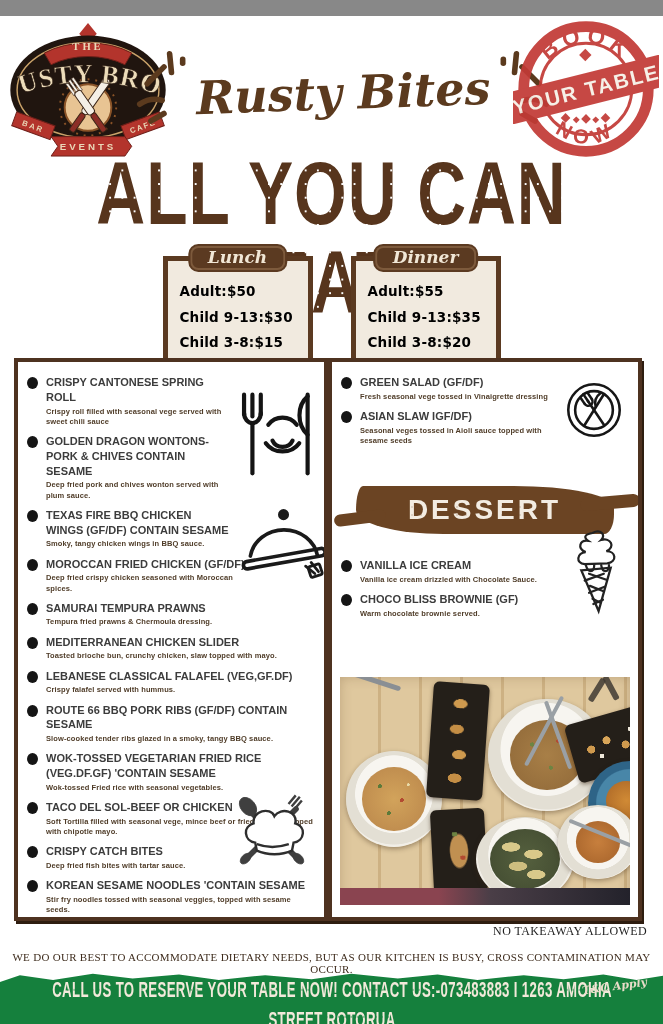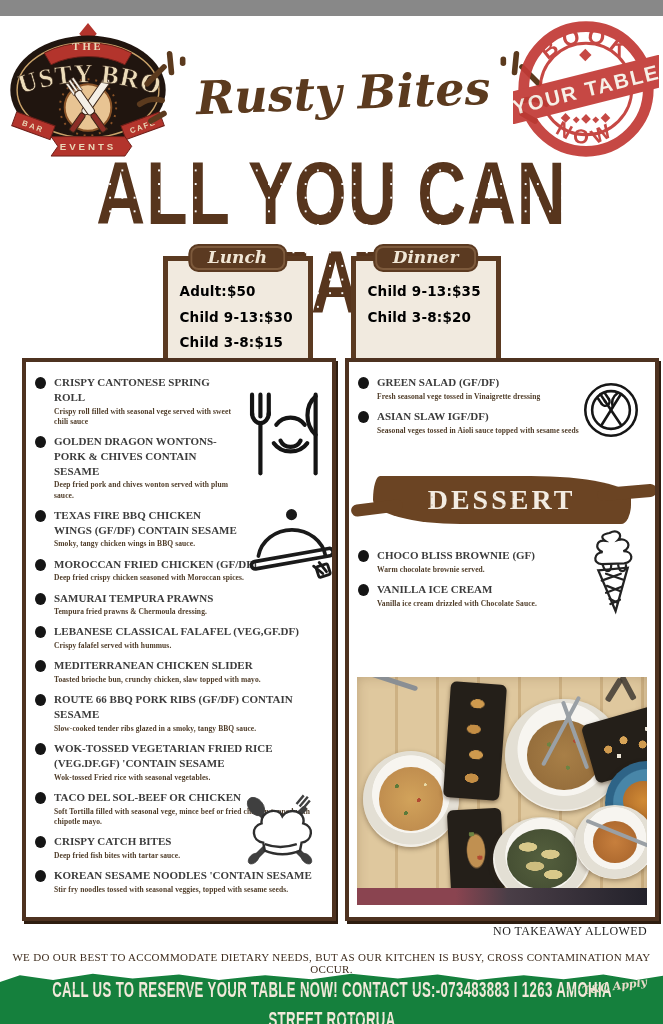--- a/index.html
+++ b/index.html
@@ -31,21 +31,21 @@
   .price-box{position:relative;width:118px;border:5px solid #5b3a21;background:#f1eadf;
              padding:18px 10px 8px 12px;}
   .price-tab{position:absolute;top:-15px;left:50%;transform:translateX(-50%);
              background:#5b3a21;color:#f1e7d6;border-radius:8px;padding:1px 18px 3px;
              font-family:"DejaVu Serif",serif;font-style:italic;font-weight:bold;font-size:17px;
              white-space:nowrap;box-shadow:inset 0 0 0 2px #7d5a3c, 0 0 0 2px #5b3a21;}
   .price-row{font-family:"DejaVu Sans",sans-serif;font-weight:700;font-size:13.5px;
              color:#000000;line-height:1.9;letter-spacing:.2px;white-space:nowrap;}
 
   
-  .menus{position:absolute;top:342px;left:22px;display:flex;gap:9px;font-family:Liberation Serif, serif;}
+  .menus{position:absolute;top:342px;left:14px;display:flex;}
   .menu-box{position:relative;width:314px;height:563px;box-sizing:border-box;background:#fff;
             border:4px solid #4e3220;box-shadow:2px 3px 0 #2e1d10;padding:13px 10px 8px 9px;overflow:hidden;}
   .m-item{display:flex;gap:8px;margin-bottom:7px;}
   .bullet{width:11px;height:12px;border-radius:50%;background:#151515;flex:none;margin-top:2px;}
   .item-text{flex:1;min-width:0;}
   .item-title{font-weight:700;font-size:11px;line-height:1.35;color:#3c3c3c;letter-spacing:0;}
   .item-desc{font-weight:600;font-size:7.5px;line-height:1.35;color:#4f3c28;margin-top:2px;letter-spacing:.1px;}
   .menu-left .m-item:nth-child(-n+3) .item-text{padding-right:84px;}
   .menu-left .m-item:nth-child(4) .item-text,
   .menu-left .m-item:nth-child(5) .item-text{padding-right:60px;}
@@ -255,20 +255,21 @@
 
   <div class="pricing">
     <div class="price-box">
       <div class="price-tab">Lunch</div>
       <div class="price-row">Adult:$50</div>
       <div class="price-row">Child 9-13:$30</div>
       <div class="price-row">Child 3-8:$15</div>
     </div>
     <div class="price-box">
       <div class="price-tab">Dinner</div>
+      <div class="price-row">Adult:$55</div>
       <div class="price-row">Child 9-13:$35</div>
       <div class="price-row">Child 3-8:$20</div>
     </div>
   </div>
 
   <div class="menus">
 
     <div class="menu-box menu-left">
       <div class="m-item">
           <span class="bullet"></span>
@@ -301,29 +302,29 @@
       <div class="m-item">
           <span class="bullet"></span>
           <div class="item-text">
             <div class="item-title">SAMURAI TEMPURA PRAWNS</div>
             <div class="item-desc">Tempura fried prawns &amp; Chermoula dressing.</div>
           </div>
         </div>
       <div class="m-item">
           <span class="bullet"></span>
           <div class="item-text">
+            <div class="item-title">MEDITERRANEAN CHICKEN SLIDER</div>
+            <div class="item-desc">Toasted brioche bun, crunchy chicken, slaw topped with mayo.</div>
+          </div>
+        </div>
+      <div class="m-item">
+          <span class="bullet"></span>
+          <div class="item-text">
             <div class="item-title">LEBANESE CLASSICAL FALAFEL (VEG,GF.DF)</div>
             <div class="item-desc">Crispy falafel served with hummus.</div>
-          </div>
-        </div>
-      <div class="m-item">
-          <span class="bullet"></span>
-          <div class="item-text">
-            <div class="item-title">MEDITERRANEAN CHICKEN SLIDER</div>
-            <div class="item-desc">Toasted brioche bun, crunchy chicken, slaw topped with mayo.</div>
           </div>
         </div>
       <div class="m-item">
           <span class="bullet"></span>
           <div class="item-text">
             <div class="item-title">ROUTE 66 BBQ PORK RIBS (GF/DF) CONTAIN SESAME</div>
             <div class="item-desc">Slow-cooked tender ribs glazed in a smoky, tangy BBQ sauce.</div>
           </div>
         </div>
       <div class="m-item">
@@ -412,29 +413,29 @@
           </div>
         </div>
 
       <div class="dessert-banner">
         <span class="dessert-text">DESSERT</span>
       </div>
 
       <div class="m-item">
           <span class="bullet"></span>
           <div class="item-text">
+            <div class="item-title">VANILLA ICE CREAM</div>
+            <div class="item-desc">Vanilla ice cream drizzled with Chocolate Sauce.</div>
+          </div>
+        </div>
+      <div class="m-item">
+          <span class="bullet"></span>
+          <div class="item-text">
             <div class="item-title">CHOCO BLISS BROWNIE (GF)</div>
             <div class="item-desc">Warm chocolate brownie served.</div>
-          </div>
-        </div>
-      <div class="m-item">
-          <span class="bullet"></span>
-          <div class="item-text">
-            <div class="item-title">VANILLA ICE CREAM</div>
-            <div class="item-desc">Vanilla ice cream drizzled with Chocolate Sauce.</div>
           </div>
         </div>
 
       <svg class="icon-plate" viewBox="0 0 70 70">
         <g stroke="#161616" stroke-width="3" fill="none" stroke-linecap="round">
           <circle cx="35" cy="35" r="30"></circle>
             <circle cx="35" cy="35" r="22"></circle>
           <g transform="rotate(32 35 35)">
               <path d="M35 14 V56"></path>
               <path d="M31 14 q-4 10 4 17"></path>

